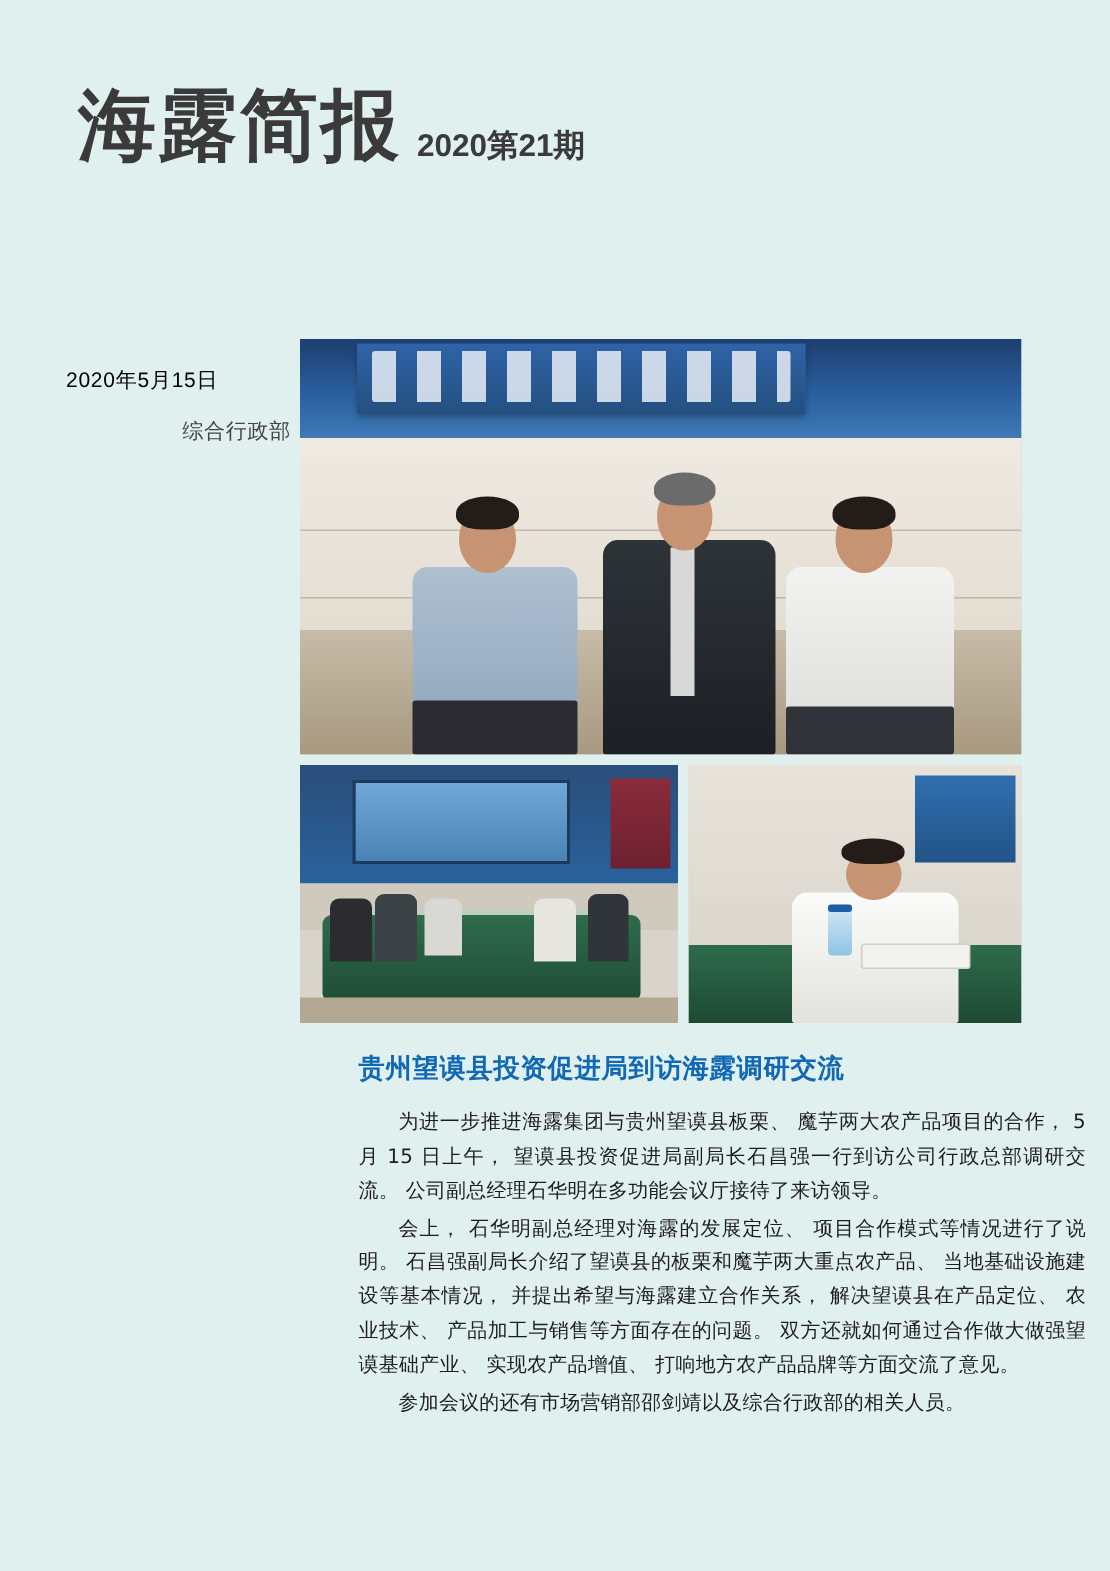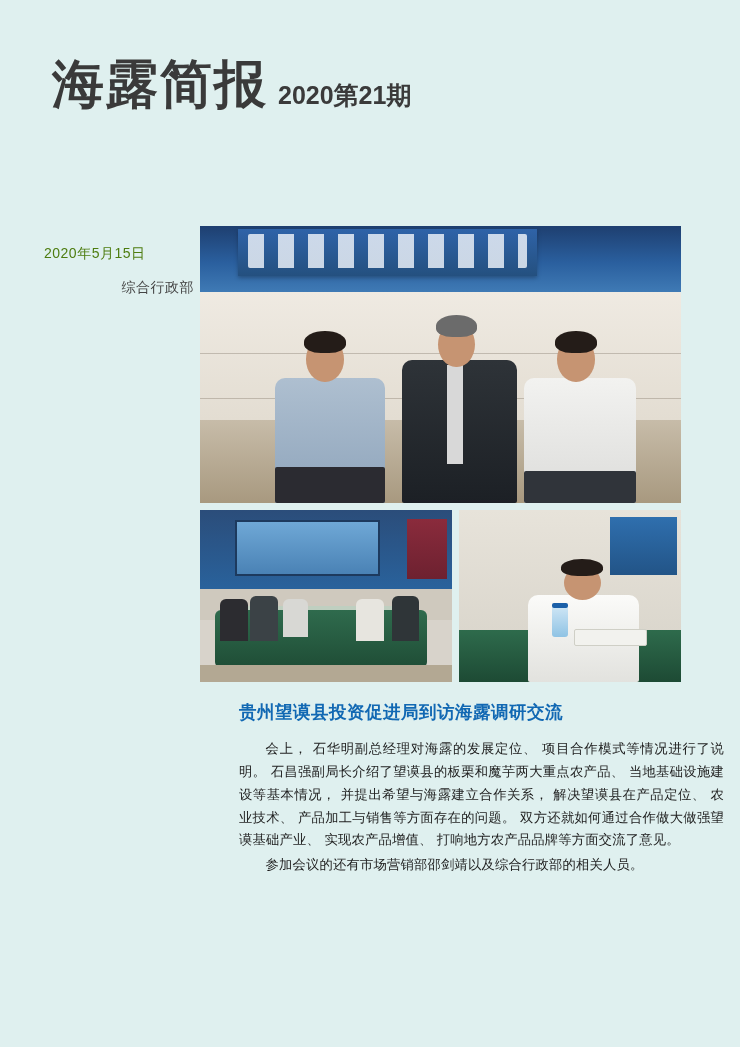--- a/index.html
+++ b/index.html
@@ -38,38 +38,38 @@
   .masthead-title {
     font-family: "DejaVu Sans", sans-serif;
     font-size: 52px;
     font-weight: bold;
     color: #3a3a3a;
     letter-spacing: 2px;
     line-height: 1;
   }
   .masthead-issue {
     font-family: "Liberation Sans", sans-serif;
-    font-size: 25px;
+    font-size: 21px;
     font-weight: bold;
     color: #3a3a3a;
     margin-left: 10px;
     margin-bottom: 2px;
     line-height: 1;
   }
   
   .meta {
     position: absolute;
     left: 44px;
     top: 245px;
     width: 150px;
   }
   .meta-date {
     font-family: "Liberation Sans", sans-serif;
     font-size: 14px;
-    color: #4d7c0f;
+    color: #000000;
     margin-bottom: 16px;
     letter-spacing: 0.5px;
   }
   .meta-dept {
     font-family: "Liberation Sans", sans-serif;
     font-size: 14px;
     color: #444;
     letter-spacing: 0.5px;
     text-align: right;
   }
@@ -272,18 +272,19 @@
       <div class="hair" style="left:31%; bottom:75%; width:36%; height:12%;"></div>
     </div>
     <div class="p3-bottle"></div>
     <div class="p3-bottlecap"></div>
     <div class="p3-book"></div>
   </div>
 
   <div class="article">
     <div class="article-title">贵州望谟县投资促进局到访海露调研交流</div>
     <div class="article-body">
+      <p>为进一步推进海露集团与贵州望谟县板栗、 魔芋两大农产品项目的合作， 5 月 15 日上午， 望谟县投资促进局副局长石昌强一行到访公司行政总部调研交流。 公司副总经理石华明在多功能会议厅接待了来访领导。</p>
       <p>会上， 石华明副总经理对海露的发展定位、 项目合作模式等情况进行了说明。 石昌强副局长介绍了望谟县的板栗和魔芋两大重点农产品、 当地基础设施建设等基本情况， 并提出希望与海露建立合作关系， 解决望谟县在产品定位、 农业技术、 产品加工与销售等方面存在的问题。 双方还就如何通过合作做大做强望谟基础产业、 实现农产品增值、 打响地方农产品品牌等方面交流了意见。</p>
       <p>参加会议的还有市场营销部邵剑靖以及综合行政部的相关人员。</p>
     </div>
   </div>
 
 </div>
 
 </body></html>

